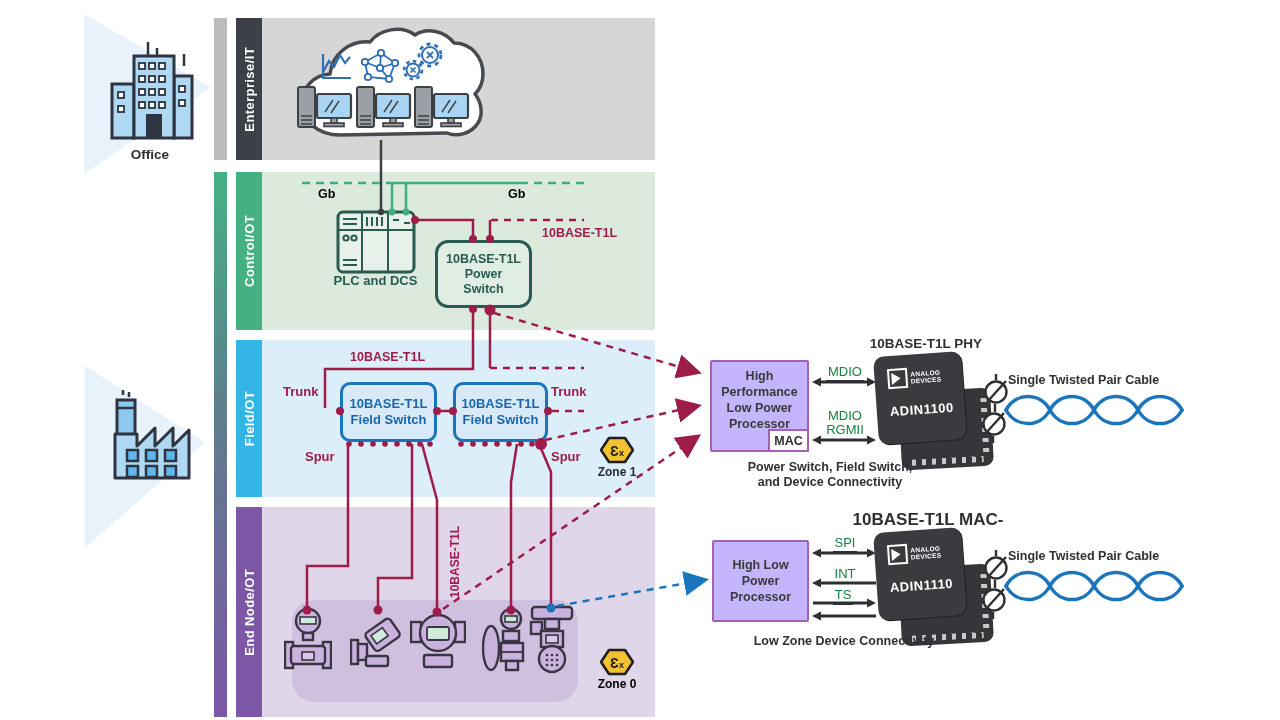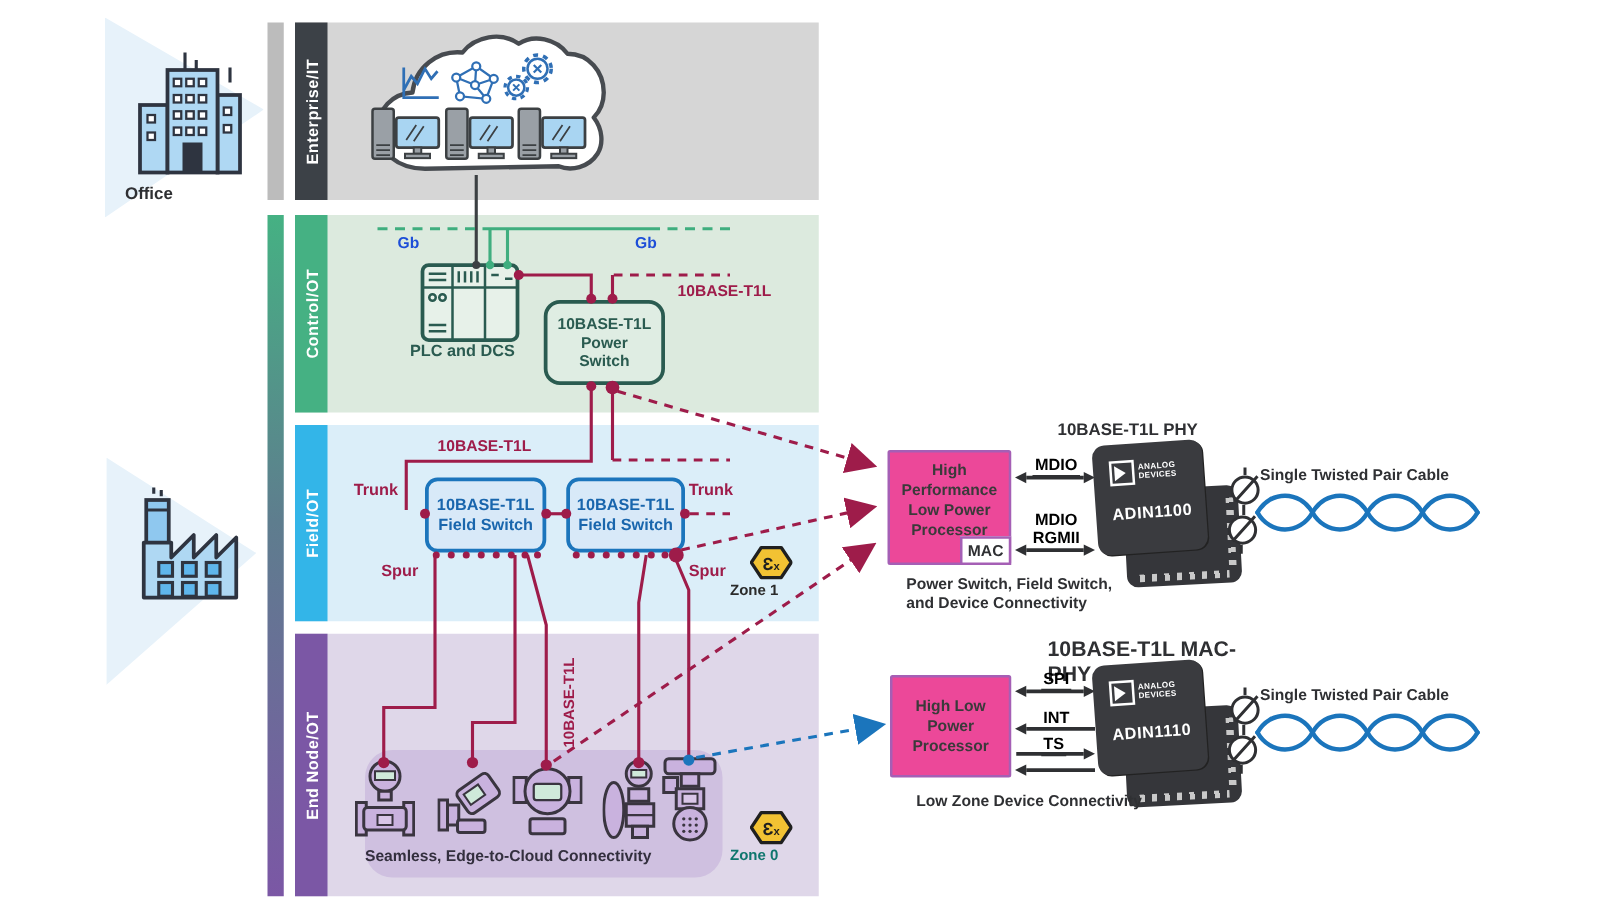--- a/index.html
+++ b/index.html
@@ -4,29 +4,29 @@
 <style>
   html,body{margin:0;padding:0;background:#fff}
   .stage{position:relative;width:1280px;height:720px;background:#fff;
          font-family:"Liberation Sans",sans-serif;overflow:hidden}
   .abs{position:absolute}
   .band{position:absolute;left:236px;width:419px}
   .bandlabel{position:absolute;left:0;top:0;bottom:0;width:26px;display:flex;align-items:center;justify-content:center}
   .bandlabel span{writing-mode:vertical-rl;transform:rotate(180deg);color:#fff;font-weight:700;font-size:13px;letter-spacing:.4px;white-space:nowrap}
   .lbl{position:absolute;font-weight:700;color:#2F3033;line-height:1.15}
   .maroon{color:#9E1C4A}
-  .green{color:#1d4ed8}
-  .tc{text-align:left}
+  .green{color:#000000}
+  .tc{text-align:center}
   .tri{position:absolute;background:#E7F2FA}
   .node-box{position:absolute;box-sizing:border-box;border-radius:10px;display:flex;flex-direction:column;align-items:center;justify-content:center;font-weight:700;text-align:center}
   .ps{background:#DFEDE3;border:3px solid #2A5B50;color:#2A5B50;font-size:12.5px;line-height:15px;border-radius:13px}
   .fs{background:#D8E9F8;border:3px solid #1B75BC;color:#1966AD;font-size:13px;line-height:16px}
-  .proc{background:#ec4899;border:2.5px solid #A55FB5;color:#3A3A3A;font-size:12.5px;line-height:16px;border-radius:2px}
+  .proc{background:#c4b5fd;border:2.5px solid #A55FB5;color:#3A3A3A;font-size:12.5px;line-height:16px;border-radius:2px}
   .macbox{position:absolute;box-sizing:border-box;background:#fff;border:2.5px solid #A55FB5;color:#2F3033;font-weight:700;font-size:12.5px;display:flex;align-items:center;justify-content:center}
-  .buslbl{position:absolute;text-align:center;font-weight:700;color:#000000;font-size:13px}
+  .buslbl{position:absolute;text-align:center;font-weight:400;color:#15803d;font-size:13px}
   .buslbl .u{border-bottom:2px solid #2F3033;padding:0 2px 1px 2px;display:inline-block}
   .endwrap{position:absolute;background:#CFC0E0;border-radius:22px}
   .vert{writing-mode:vertical-rl;transform:rotate(180deg);white-space:nowrap}
   .exbadge{position:absolute;width:34px;height:28px}
   .exbadge .extxt{position:absolute;left:0;top:1px;width:100%;height:100%;display:flex;align-items:center;justify-content:center;font-weight:700;color:#1f1f1f}
   .exE{font-size:14px}
   .exX{font-size:9px;margin-top:4px}
   .chip-back{position:absolute;width:92px;height:78px;background:#35363A;border-radius:9px;transform:rotate(-3deg)}
   .chip-back::before{content:"";position:absolute;left:10px;right:10px;bottom:4px;height:6px;background:repeating-linear-gradient(90deg,#C9C9C9 0 4px,transparent 4px 10px)}
   .chip-back::after{content:"";position:absolute;top:10px;bottom:12px;right:4px;width:6px;background:repeating-linear-gradient(180deg,#C9C9C9 0 4px,transparent 4px 10px)}
@@ -375,42 +375,41 @@
 
   <div class="lbl green" style="left:318px;top:187px;font-size:12.5px">Gb</div>
   <div class="lbl green" style="left:508px;top:187px;font-size:12.5px">Gb</div>
   <div class="lbl maroon" style="left:542px;top:226px;font-size:12.5px">10BASE-T1L</div>
   <div class="lbl maroon" style="left:350px;top:350px;font-size:12.5px">10BASE-T1L</div>
   <div class="lbl maroon" style="left:283px;top:385px;font-size:13px">Trunk</div>
   <div class="lbl maroon" style="left:551px;top:385px;font-size:13px">Trunk</div>
   <div class="lbl maroon" style="left:305px;top:450px;font-size:13px">Spur</div>
   <div class="lbl maroon" style="left:551px;top:450px;font-size:13px">Spur</div>
   <div class="lbl maroon vert" style="left:449px;top:512px;height:86px;font-size:12px">10BASE-T1L</div>
-  <div class="lbl tc" style="left:292px;top:678px;width:286px;font-size:12.5px;color:#332F3E">Seamless, Edge-to-Cloud Connectivity</div>
 
   <div class="exbadge" style="left:600px;top:436px">
     <svg width="34" height="28" viewBox="0 0 34 28">
         <polygon points="1,14 9,2 25,2 33,14 25,26 9,26" fill="#F2C233" stroke="#1F1F1F" stroke-width="2.6" stroke-linejoin="round"></polygon>
       </svg>
     <span class="extxt">
         <span class="exE">Ɛ</span>
         <span class="exX">x</span>
       </span>
   </div>
   <div class="lbl tc" style="left:584px;top:466px;width:66px;font-size:12px;color:#2B2B2B">Zone 1</div>
   <div class="exbadge" style="left:600px;top:648px">
     <svg width="34" height="28" viewBox="0 0 34 28">
         <polygon points="1,14 9,2 25,2 33,14 25,26 9,26" fill="#F2C233" stroke="#1F1F1F" stroke-width="2.6" stroke-linejoin="round"></polygon>
       </svg>
     <span class="extxt">
         <span class="exE">Ɛ</span>
         <span class="exX">x</span>
       </span>
   </div>
-  <div class="lbl tc" style="left:584px;top:678px;width:66px;font-size:12px;color:#0f766e">Zone 0</div>
+  <div class="lbl tc" style="left:584px;top:678px;width:66px;font-size:12px;color:#000000">Zone 0</div>
 
   <div class="lbl tc" style="left:846px;top:336px;width:160px;font-size:13.5px">10BASE-T1L PHY</div>
   <div class="buslbl" style="left:815px;top:364px;width:60px"><span class="u">MDIO</span></div>
   <div class="buslbl" style="left:858px;top:394px;width:60px"><span>MII</span></div>
   <div class="buslbl" style="left:815px;top:408px;width:60px"><span>MDIO</span></div>
   <div class="buslbl" style="left:815px;top:422px;width:60px"><span>RGMII</span></div>
 
   <div class="abs" style="left:876px;top:352px;width:120px;height:120px">
     <div class="chip-back" style="left:24px;top:38px"></div>
     <div class="chip-front">

